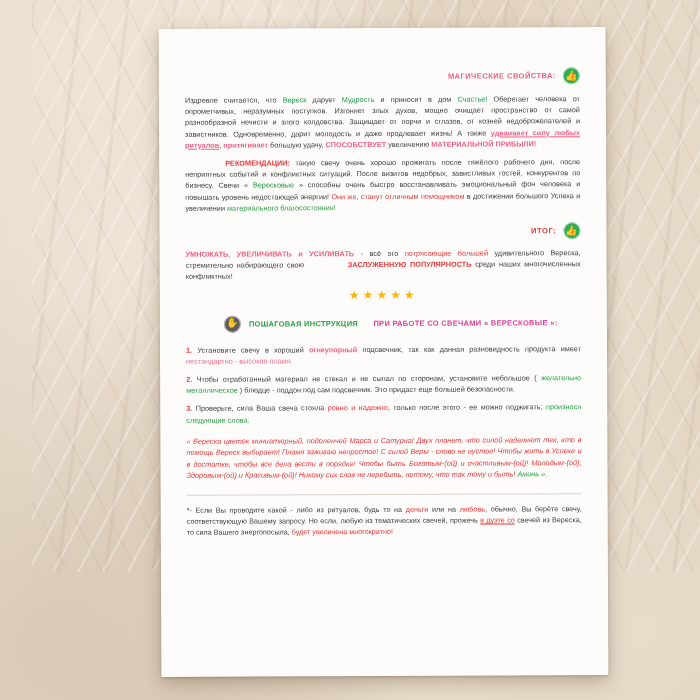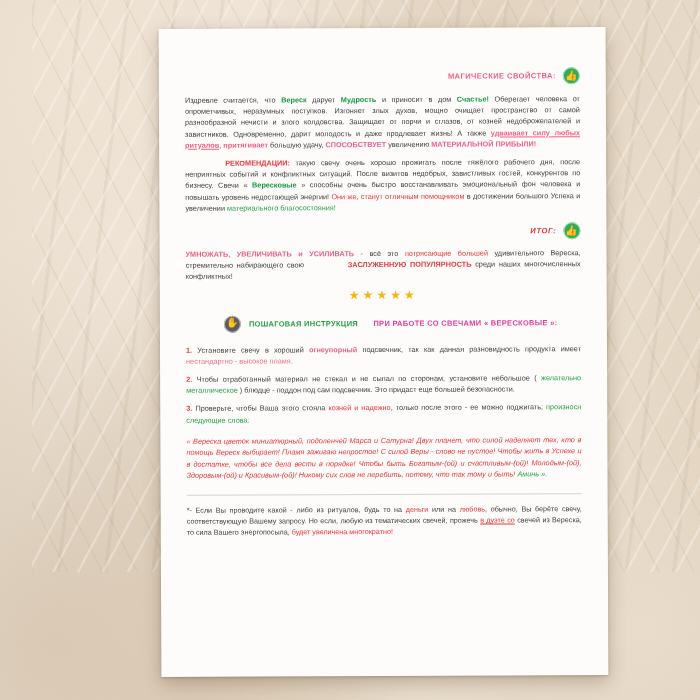--- a/index.html
+++ b/index.html
@@ -28,40 +28,40 @@
     box-shadow:0 6px 18px rgba(90,70,50,.33), 0 1px 3px rgba(90,70,50,.3);
     transform:rotate(-0.25deg);
     padding:0;
     overflow:hidden;
   }
   .sheet-inner{padding:40px 26px 20px 26px;}
 
   
   .p{font-size:7.3px;line-height:11.2px;text-align:justify;margin:0 0 7px 0;color:#3f3f3f;}
   .green{color:#2aa04a;}
-  .green-b{color:#189a46;font-weight:bold;}
+  .green-b{color:#189a46;font-weight:normal;}
   .red{color:#e8373a;}
   .red-b{color:#e8373a;font-weight:bold;padding-left:40px;}
   .pink{color:#f06e8c;}
   .pink-b{color:#ef5f86;font-weight:bold;}
   .dark{color:#3f3f3f;}
   .ul{text-decoration:underline;}
 
   .hdr-row{display:flex;align-items:center;justify-content:flex-end;gap:7px;margin-bottom:9px;}
   .hdr-label{font-size:7.6px;font-weight:bold;letter-spacing:.4px;color:#ef5f86;}
   .badge{
     width:17px;height:17px;border-radius:50%;
     background:#2fae57;color:#fff;display:flex;align-items:center;justify-content:center;
     font-size:10px;line-height:1;flex:0 0 auto;
     box-shadow:0 0 0 1px rgba(255,255,255,.6) inset;
   }
   .badge.dark{background:#5d5d5d;}
 
   .itog-row{display:flex;align-items:center;justify-content:flex-end;gap:7px;margin:10px 0 8px 0;}
-  .itog-label{font-size:7.6px;font-weight:bold;letter-spacing:.6px;color:#e8373a;font-style:italic;}
+  .itog-label{font-size:7.6px;font-weight:bold;letter-spacing:.6px;color:#e8373a;}
 
   .stars{color:#f5b50a;font-size:12px;letter-spacing:3px;text-align:center;margin:3px 0 14px 0;line-height:1;}
 
   .instr-row{display:flex;align-items:center;gap:8px;margin:4px 0 12px 0;padding-left:38px;}
   .instr-label{font-size:7.5px;font-weight:bold;letter-spacing:.3px;color:#2aa04a;}
   .instr-label .magenta{color:#e0409a;padding-left:13px;}
 
   .num{color:#e8373a;font-weight:bold;}
 
   .quote{font-style:italic;color:#e8373a;font-size:7.3px;line-height:11.4px;text-align:justify;margin:10px 0 12px 0;}
@@ -114,21 +114,21 @@
 
       <p class="p">
         <span class="num">1.</span><span class="dark">   Установите     свечу   в   хороший   </span><span class="pink-b">огнеупорный</span><span class="dark">   подсвечник,  так  как  данная  разновидность  продукта  имеет </span><span class="pink">нестандартно - высокое пламя.</span>
       </p>
 
       <p class="p">
         <span class="num">2.</span><span class="dark"> Чтобы отработанный материал не стекал и не сыпал по сторонам, установите небольшое ( </span><span class="green">желательно металлическое</span><span class="dark"> ) блюдце - поддон под сам подсвечник. Это придаст еще большей безопасности.</span>
       </p>
 
       <p class="p">
-        <span class="num">3.</span><span class="dark"> Проверьте, чтобы Ваша этого стояла </span><span class="red">козней и надежно</span><span class="dark">, только после этого - ее можно поджигать; </span><span class="green">произнося следующие слова:</span>
+        <span class="num">3.</span><span class="dark"> Проверьте, сила Ваша свеча стояла </span><span class="red">ровно и надежно</span><span class="dark">, только после этого - ее можно поджигать; </span><span class="green">произнося следующие слова:</span>
       </p>
 
       <p class="quote">
         <span>« Вереска цветок миниатюрный, подоленчей Марса и Сатурна! Двух планет, что силой наделяют тех, кто в помощь Вереск выбирает! Пламя зажигаю непростое! С силой Веры - слово не пустое! Чтобы жить в Успехе и в достатке, чтобы все дела вести в порядке! Чтобы быть Богатым-(ой) и счастливым-(ой)! Молодым-(ой), Здоровым-(ой) и Красивым-(ой)! Никому сих слов не перебить, потому, что так тому и быть! </span><span class="g">Аминь ».</span>
       </p>
 
       <div class="divider"></div>
 
       <p class="foot">
         <span class="dark">*- Если Вы проводите какой - либо из ритуалов, будь то на </span><span class="red">деньги</span><span class="dark"> или на </span><span class="red">любовь</span><span class="dark">, обычно, Вы берёте свечу, соответствующую Вашему запросу. Но если, любую из тематических свечей, прожечь </span><span class="red ul">в дуэте со</span><span class="dark"> свечей из Вереска, то сила Вашего энергопосыла, </span><span class="red">будет увеличена многократно!</span>

